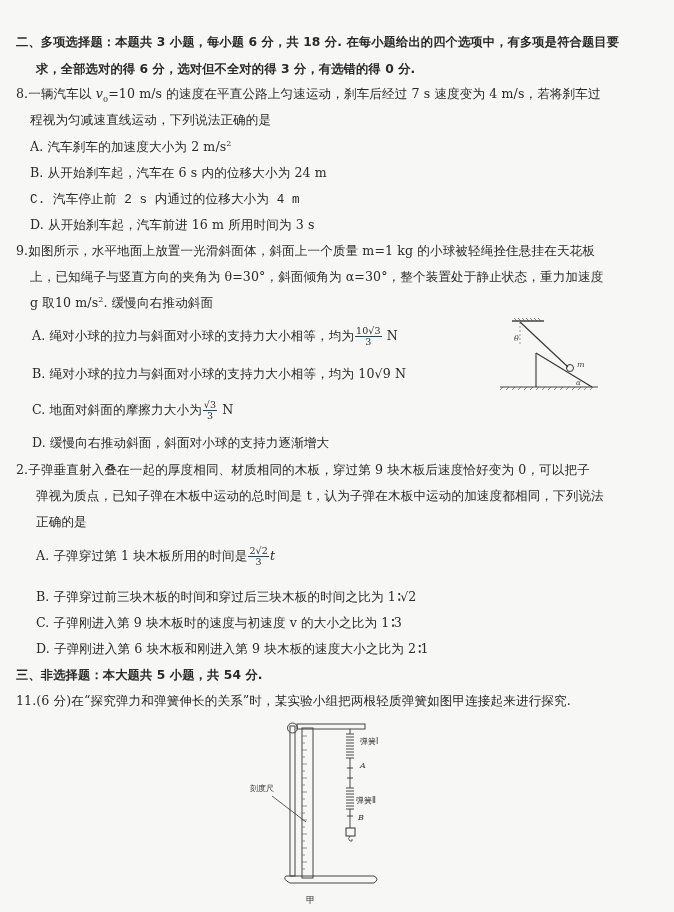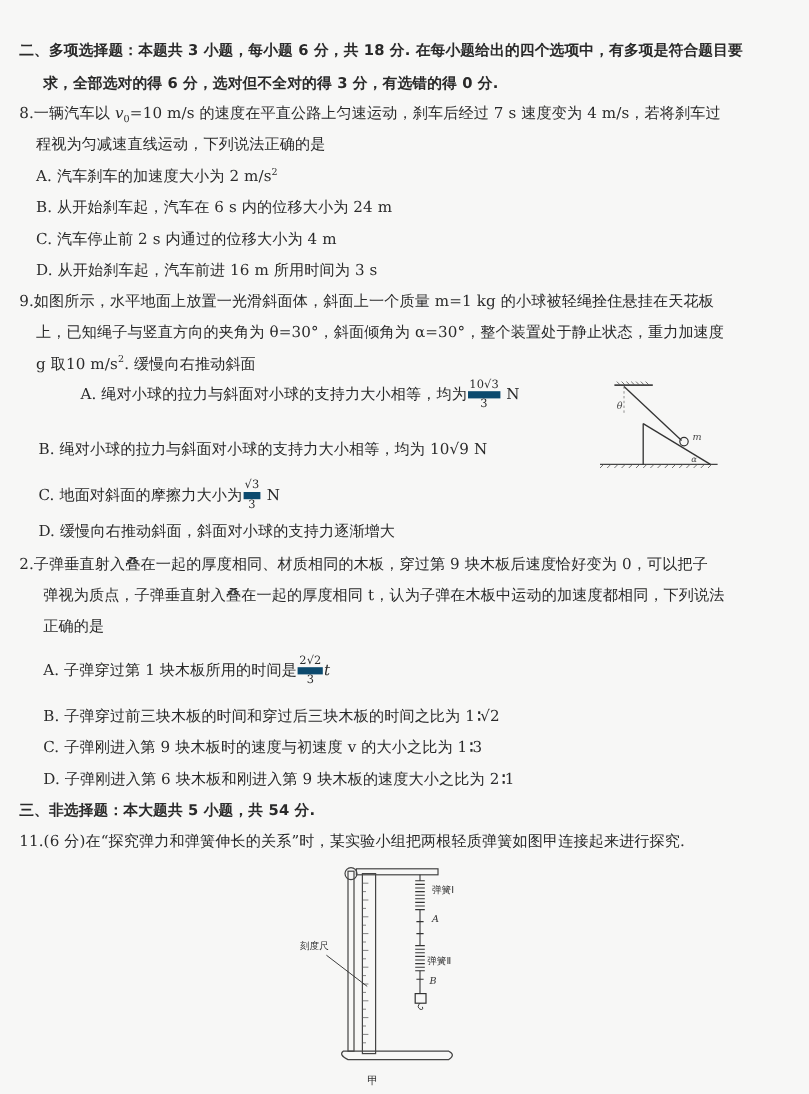--- a/index.html
+++ b/index.html
@@ -6,21 +6,21 @@
   body {
     width:674px; height:912px; overflow:hidden;
     background:#f7f7f6;
     font-family:"DejaVu Serif","Liberation Serif",serif;
     color:#2a2a2a;
     position:relative;
   }
   .line { position:absolute; font-size:12.6px; white-space:nowrap; letter-spacing:0.1px; }
   .bold { font-weight:bold; font-family:"DejaVu Sans","Liberation Sans",sans-serif; font-size:12.3px; }
   .frac { display:inline-block; vertical-align:middle; text-align:center; font-size:9.5px; line-height:10px; margin:0 1px; }
-  .frac .num { display:block; border-bottom:6px solid #0c4a6e; padding:0 1px; }
+  .frac .num { display:block; border-bottom:1px solid #0c4a6e; padding:0 1px; }
   .frac .den { display:block; }
   .sup { font-size:8px; vertical-align:super; }
   .sub { font-size:8px; vertical-align:sub; }
   .it { font-style:italic; }
   .fig { position:absolute; }
 </style>
 </head>
 <body>
 
 <div class="line bold" style="left:16px;top:34px;text-align:right;">二、多项选择题：本题共 3 小题，每小题 6 分，共 18 分. 在每小题给出的四个选项中，有多项是符合题目要</div>
@@ -29,35 +29,35 @@
 <div class="line" style="left:16px;top:86px;">
   <span>8.</span><span>一辆汽车以 </span><span class="it">v</span><span class="sub">0</span><span>=10 m/s 的速度在平直公路上匀速运动，刹车后经过 7 s 速度变为 4 m/s，若将刹车过</span>
 </div>
 <div class="line" style="left:30px;top:112px;">程视为匀减速直线运动，下列说法正确的是</div>
 <div class="line" style="left:30px;top:139px;">
   <span>A.</span> <span>汽车刹车的加速度大小为 2 m/s</span><span class="sup">2</span>
 </div>
 <div class="line" style="left:30px;top:165px;">
   <span>B.</span> <span>从开始刹车起，汽车在 6 s 内的位移大小为 24 m</span>
 </div>
-<div class="line" style="left:30px;top:191px;">
+<div class="line" style="left:30px;top:191px;font-family:Liberation Mono, monospace;">
   <span>C.</span> <span>汽车停止前 2 s 内通过的位移大小为 4 m</span>
 </div>
 <div class="line" style="left:30px;top:217px;">
   <span>D.</span> <span>从开始刹车起，汽车前进 16 m 所用时间为 3 s</span>
 </div>
 
 <div class="line" style="left:16px;top:243px;">
   <span>9.</span><span>如图所示，水平地面上放置一光滑斜面体，斜面上一个质量 m=1 kg 的小球被轻绳拴住悬挂在天花板</span>
 </div>
 <div class="line" style="left:30px;top:269px;">上，已知绳子与竖直方向的夹角为 θ=30°，斜面倾角为 α=30°，整个装置处于静止状态，重力加速度</div>
 <div class="line" style="left:30px;top:295px;">
   <span>g 取10 m/s</span><span class="sup">2</span><span>. 缓慢向右推动斜面</span>
 </div>
-<div class="line" style="left:32px;top:316px;margin-left:35px;">
+<div class="line" style="left:32px;top:326px;">
   <span>A.</span> <span>绳对小球的拉力与斜面对小球的支持力大小相等，均为</span><span class="frac"><span class="num">10√3</span><span class="den">3</span></span><span> N</span>
 </div>
 <div class="line" style="left:32px;top:366px;">
   <span>B.</span> <span>绳对小球的拉力与斜面对小球的支持力大小相等，均为 10√9 N</span>
 </div>
 <div class="line" style="left:32px;top:400px;">
   <span>C.</span> <span>地面对斜面的摩擦力大小为</span><span class="frac"><span class="num">√3</span><span class="den">3</span></span><span> N</span>
 </div>
 <div class="line" style="left:32px;top:435px;">
   <span>D.</span> <span>缓慢向右推动斜面，斜面对小球的支持力逐渐增大</span>
@@ -101,21 +101,21 @@
     <line x1="44" y1="38" x2="100" y2="72" stroke="#333" stroke-width="1.1"></line>
     <circle cx="78" cy="53" r="3.5" fill="none" stroke="#333" stroke-width="1"></circle>
     <text x="85" y="52" font-size="8" font-style="italic" fill="#444" font-family="DejaVu Serif, serif">m</text>
     <text x="84" y="70" font-size="7" font-style="italic" fill="#444" font-family="DejaVu Serif, serif">α</text>
   </svg>
 </div>
 
 <div class="line" style="left:16px;top:462px;">
   <span>2.</span><span>子弹垂直射入叠在一起的厚度相同、材质相同的木板，穿过第 9 块木板后速度恰好变为 0，可以把子</span>
 </div>
-<div class="line" style="left:36px;top:488px;">弹视为质点，子弹垂直射入叠在一起的厚度相同 t，认为子弹在木板中运动的加速度都相同，下列说法</div>
+<div class="line" style="left:36px;top:488px;">弹视为质点，已知子弹在木板中运动的总时间是 t，认为子弹在木板中运动的加速度都相同，下列说法</div>
 <div class="line" style="left:36px;top:514px;">正确的是</div>
 <div class="line" style="left:36px;top:546px;">
   <span>A.</span> <span>子弹穿过第 1 块木板所用的时间是</span><span class="frac"><span class="num">2√2</span><span class="den">3</span></span><span class="it">t</span>
 </div>
 <div class="line" style="left:36px;top:589px;">
   <span>B.</span> <span>子弹穿过前三块木板的时间和穿过后三块木板的时间之比为 1∶√2</span>
 </div>
 <div class="line" style="left:36px;top:615px;">
   <span>C.</span> <span>子弹刚进入第 9 块木板时的速度与初速度 v 的大小之比为 1∶3</span>
 </div>

